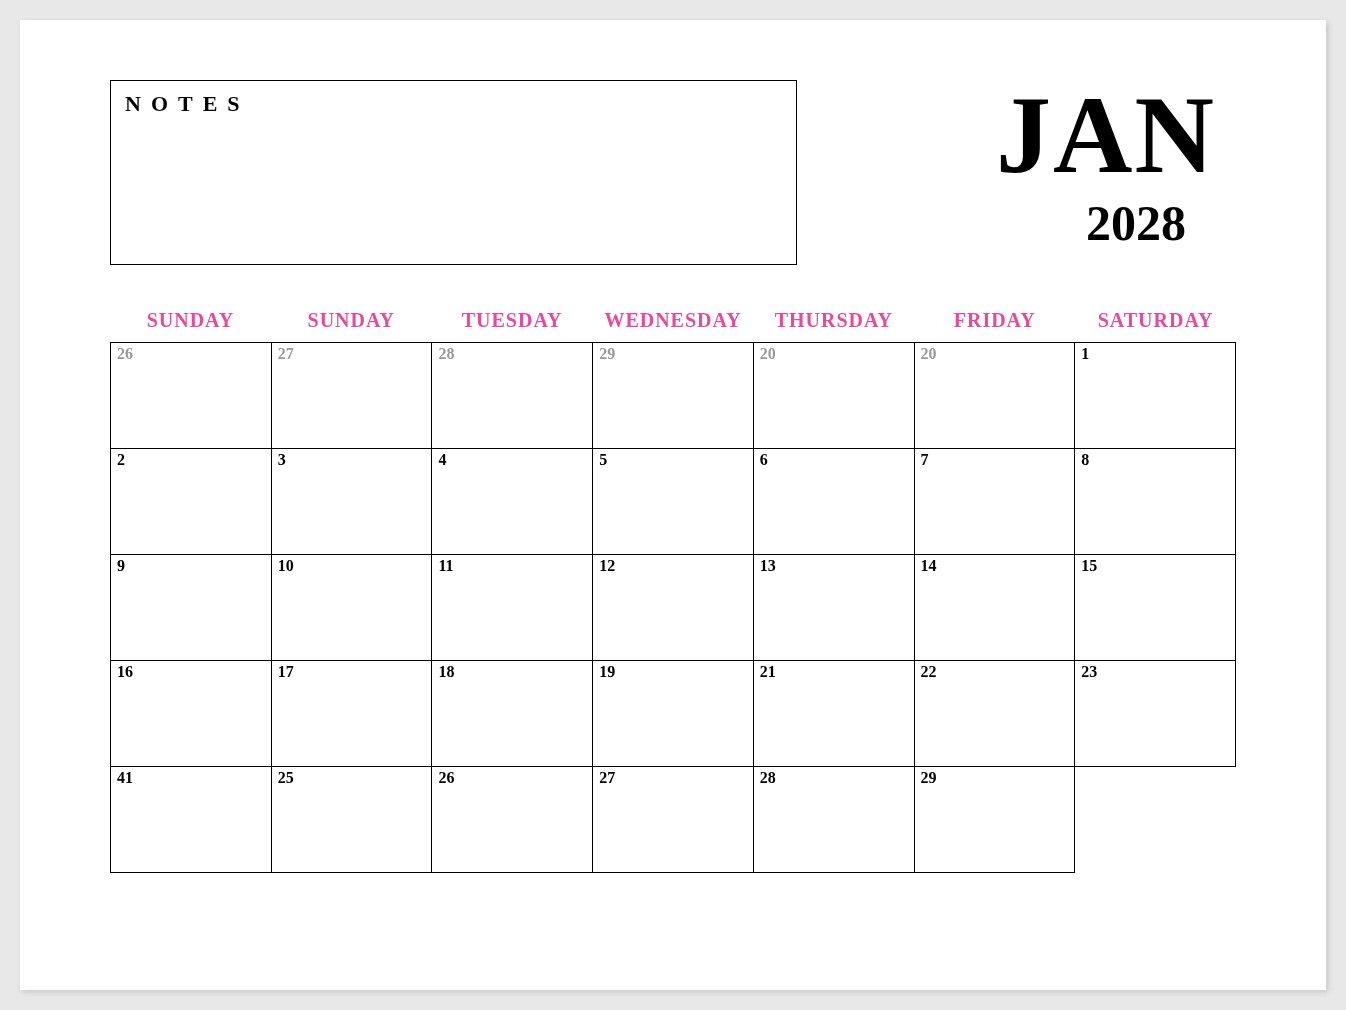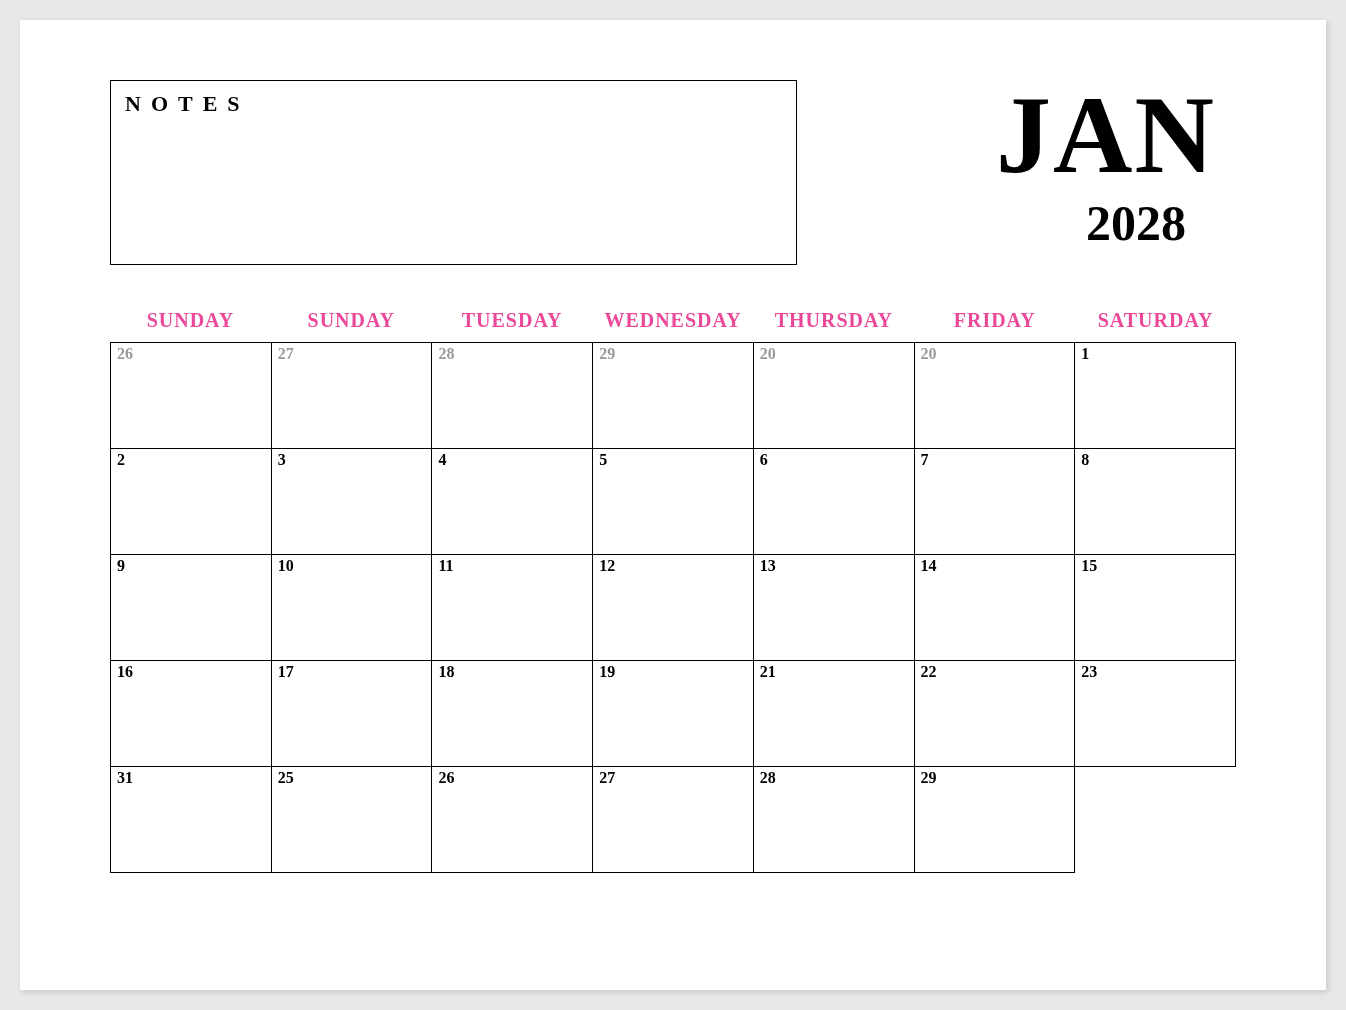--- a/index.html
+++ b/index.html
@@ -207,21 +207,21 @@
         <div class="cell">
           <div class="daynum">21</div>
         </div>
         <div class="cell">
           <div class="daynum">22</div>
         </div>
         <div class="cell">
           <div class="daynum">23</div>
         </div>
         <div class="cell">
-          <div class="daynum">31</div>
+          <div class="daynum">41</div>
         </div>
         <div class="cell">
           <div class="daynum">25</div>
         </div>
         <div class="cell">
           <div class="daynum">26</div>
         </div>
         <div class="cell">
           <div class="daynum">27</div>
         </div>

